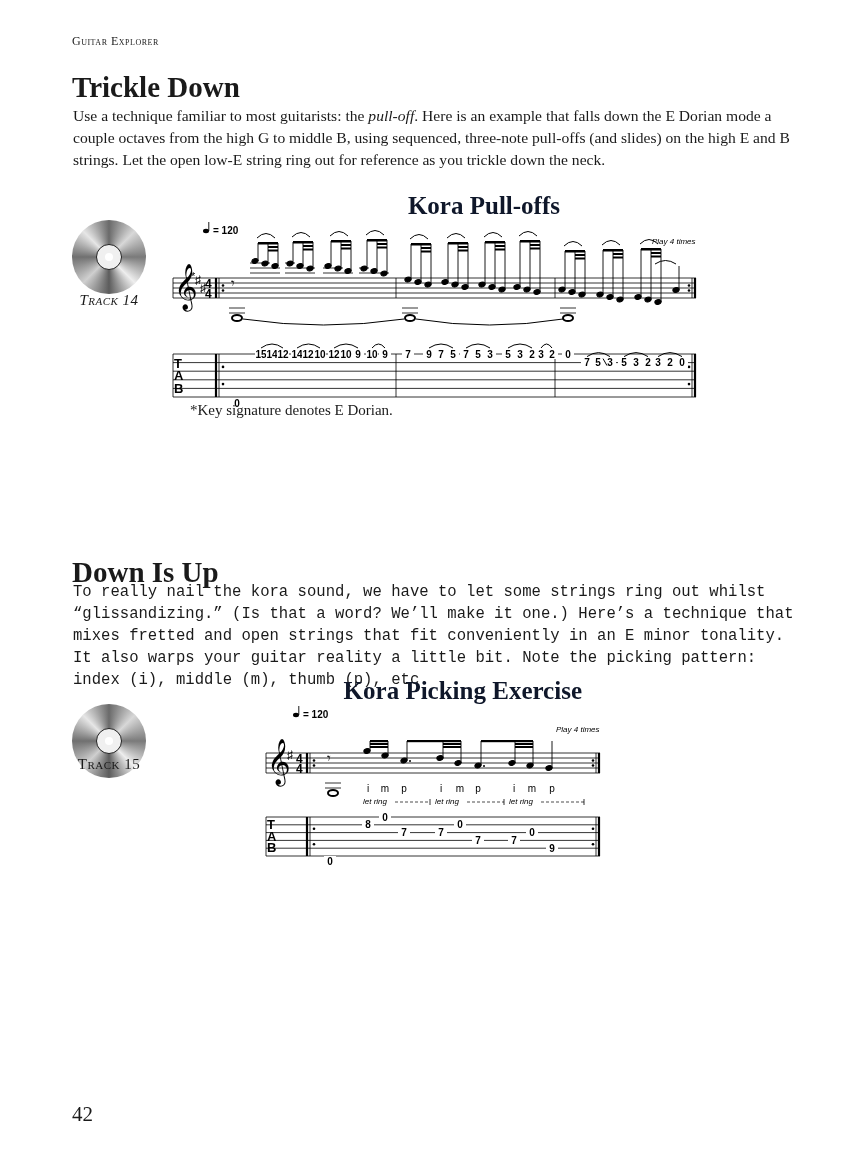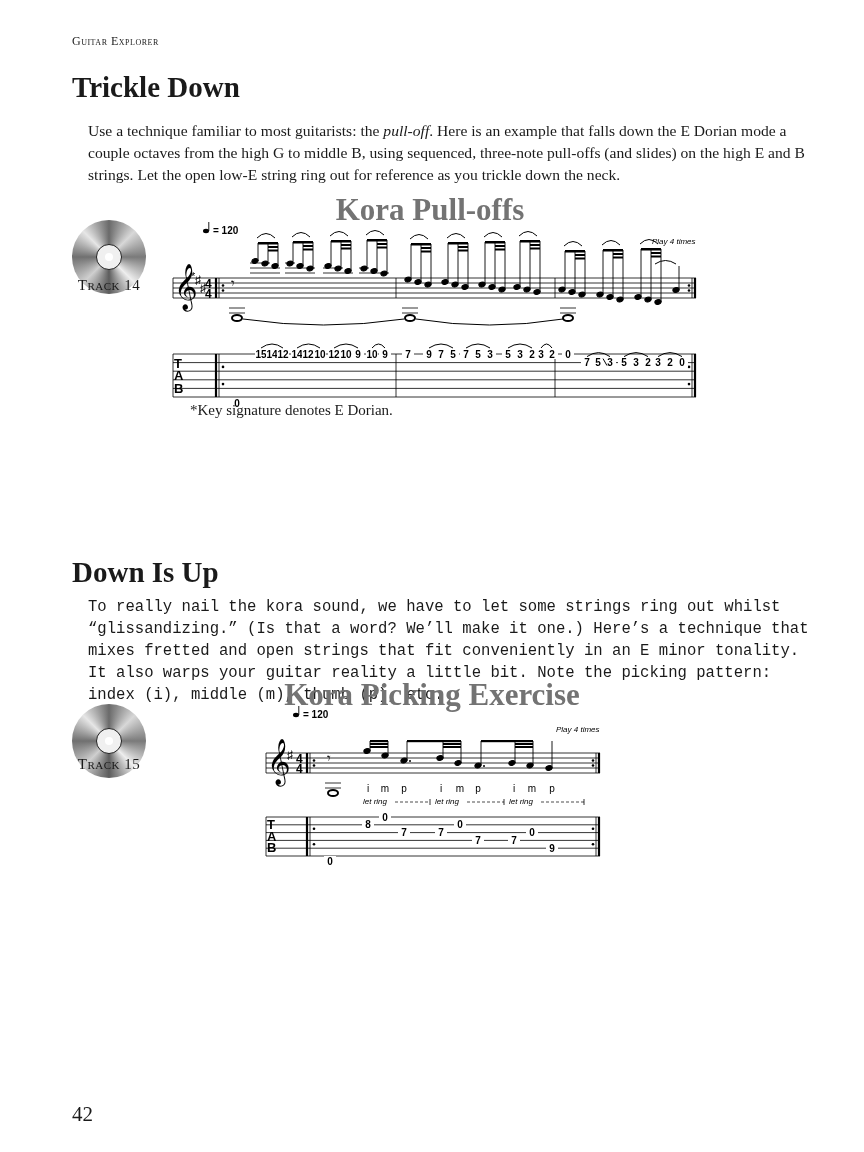--- a/index.html
+++ b/index.html
@@ -1,21 +1,21 @@
 <!DOCTYPE html>
 <html><head>
 <meta charset="utf-8">
 <style>
   html, body { margin: 0; padding: 0; background: #ffffff; }
   body { width: 864px; height: 1152px; position: relative; overflow: hidden; color: #1a1a1a; font-family: "Liberation Serif", "DejaVu Serif", serif; }
   .running-head { position: absolute; left: 72px; top: 34px; font-size: 12px; letter-spacing: 0.5px; font-variant: small-caps; }
   .section-title { position: absolute; left: 72px; font-size: 29px; font-weight: bold; margin: 0; line-height: 34px; }
-  .body-text { position: absolute; left: 72px; width: 730px; font-size: 15.6px; line-height: 22px; margin: 16px; }
+  .body-text { position: absolute; left: 72px; width: 730px; font-size: 15.6px; line-height: 22px; margin: 1px; }
   .body-text em { font-style: italic; }
-  .ex-title { position: absolute; font-size: 31px; font-weight: bold; color: #737373; text-align: center; }
+  .ex-title { position: absolute; font-size: 25px; font-weight: bold; color: #0f172a; text-align: right; }
   .cd { position: absolute; width: 74px; height: 74px; border-radius: 50%;
         background: conic-gradient(#6a6a6a, #d8d8d8, #7a7a7a, #eeeeee, #5c5c5c, #cfcfcf, #707070, #e6e6e6, #6a6a6a); }
   .cd .hub { position: absolute; left: 24px; top: 24px; width: 24px; height: 24px; border-radius: 50%; background: #f0f0f0; border: 1.5px solid #222; }
   .cd .hole { position: absolute; left: 8px; top: 8px; width: 8px; height: 8px; border-radius: 50%; background: #ffffff; }
   .track-label { position: absolute; font-size: 15px; font-variant: small-caps; letter-spacing: 0.5px; width: 90px; text-align: center; }
   .page-number { position: absolute; left: 72px; top: 1102px; font-size: 21px; }
   svg text { font-family: "Liberation Sans", sans-serif; }
   .tabnum { font-family: "Liberation Sans", sans-serif; font-weight: bold; font-size: 10px; }
   .footnote { position: absolute; left: 190px; top: 402px; font-size: 15px; font-family: "Liberation Serif", serif; }
 </style>
@@ -27,21 +27,21 @@
 <h2 class="section-title" style="top:70px;">Trickle Down</h2>
 <p class="body-text" style="top:104px;"><span>Use a technique familiar to most guitarists: the </span><em>pull-off</em><span>. Here is an example that falls down the E Dorian mode a couple octaves from the high G to middle B, using sequenced, three-note pull-offs (and slides) on the high E and B strings. Let the open low-E string ring out for reference as you trickle down the neck.</span></p>
 
 <div class="ex-title" style="left:300px; top:192px; width:260px;">Kora Pull-offs</div>
 
 <div class="cd" style="left:72px; top:220px;">
     <div class="hub">
       <div class="hole"></div>
     </div>
   </div>
-<div class="track-label" style="left:64px; top:277px;">Track 14</div>
+<div class="track-label" style="left:64px; top:292px;font-style:italic;">Track 14</div>
 
 <svg id="notation1" width="864" height="420" style="position:absolute; left:0; top:0;">
 
   <ellipse cx="206" cy="231" rx="3" ry="2.2" fill="#000"></ellipse>
   <line x1="208.8" y1="231" x2="208.8" y2="222" stroke="#000" stroke-width="0.9"></line>
   <text x="213" y="234" font-size="10" font-weight="bold" font-family="Liberation Serif">= 120</text>
   <text x="652" y="244" font-size="8" font-style="italic" font-family="Liberation Serif">Play 4 times</text>
 
   <g id="staff1">
       <line x1="173" x2="696" y1="278" y2="278" stroke="#000" stroke-width="0.8"></line>

